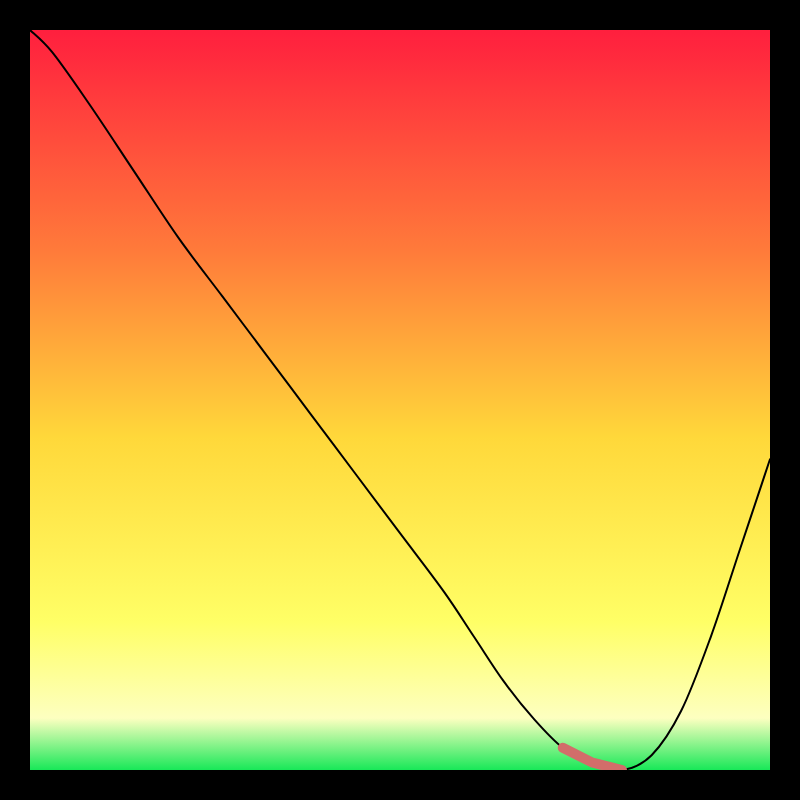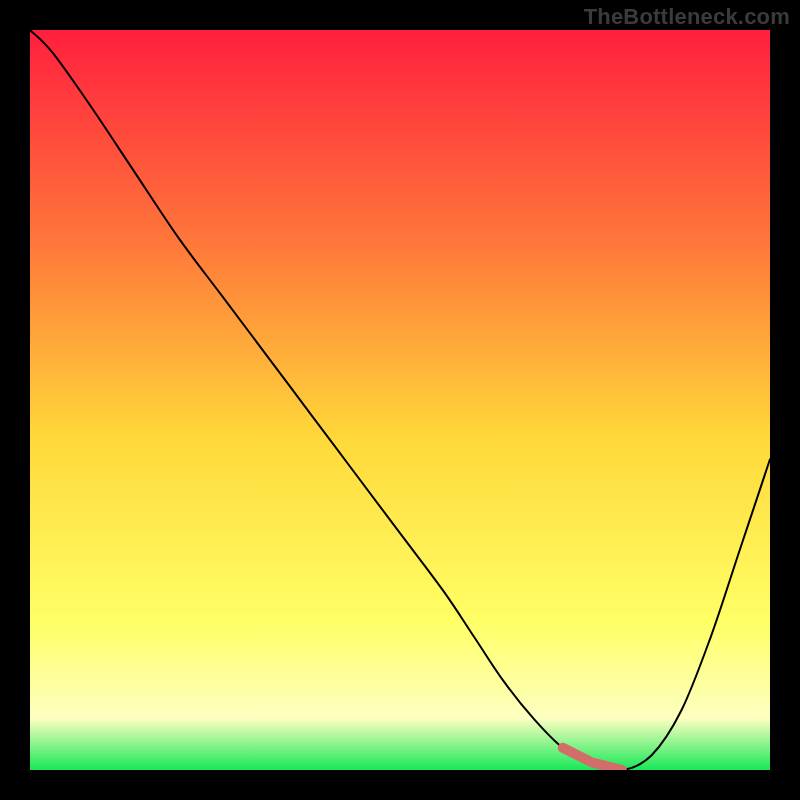--- a/index.html
+++ b/index.html
@@ -46,21 +46,20 @@
     stroke: #d26d6a;
     stroke-width: 10;
     stroke-linecap: round;
   }
 </style>
 </head>
 <body>
 
 <div class="stage">
 
-  <div class="watermark">TheBottleneck.com</div>
 
   <svg class="plot" viewBox="0 0 740 740" preserveAspectRatio="none">
     <defs>
       <linearGradient id="bg-grad" x1="0" y1="0" x2="0" y2="1">
         <stop offset="0" stop-color="#ff1f3e"></stop>
         <stop offset="0.30" stop-color="#ff7b3a"></stop>
         <stop offset="0.55" stop-color="#ffd83a"></stop>
         <stop offset="0.80" stop-color="#ffff66"></stop>
         <stop offset="0.93" stop-color="#fdffc0"></stop>
         <stop offset="1.00" stop-color="#18e858"></stop>

